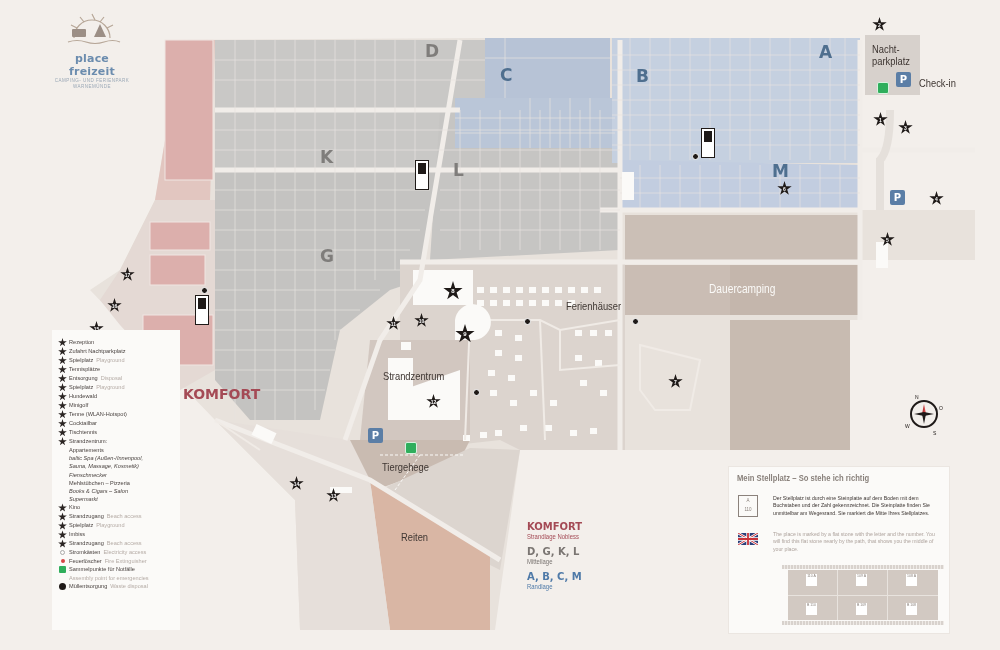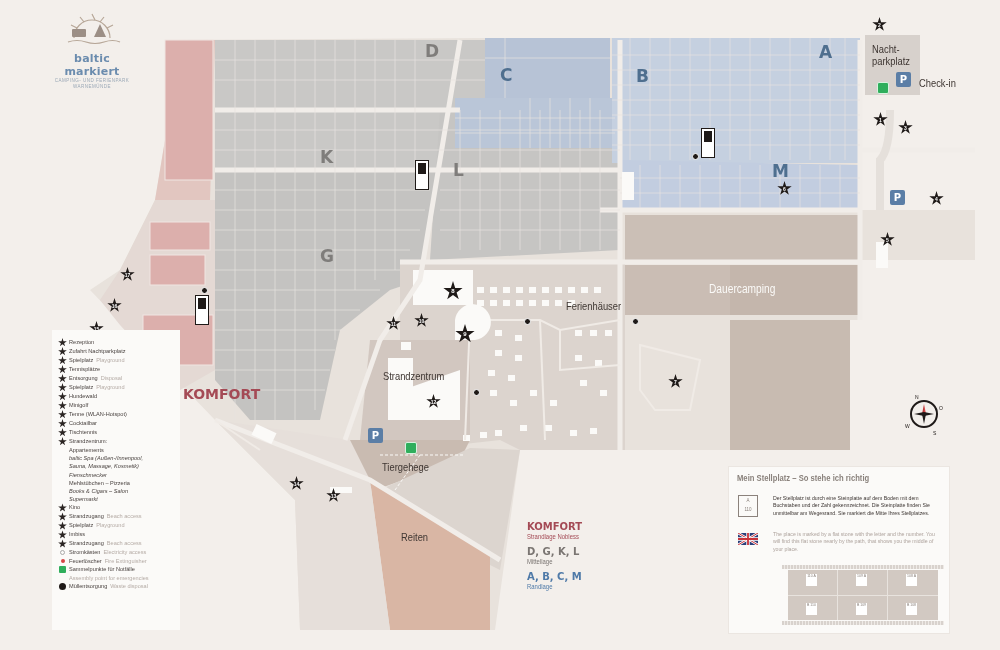--- a/index.html
+++ b/index.html
@@ -188,21 +188,21 @@
 <div class="abs logo">
   <svg width="60" height="36" viewBox="0 0 60 36">
     <g stroke="#b7a798" stroke-width="1.2" fill="none">
       <path d="M12,28 A18,18 0 0,1 48,28"></path>
       <path d="M30,4 L33,10 M18,7 L22,12 M42,7 L38,12 M9,15 L15,18 M51,15 L45,18"></path>
       <path d="M6,32 Q15,29 24,32 T42,32 T58,32"></path>
     </g>
     <rect x="10" y="19" width="14" height="8" fill="#9c8f86" rx="1"></rect>
     <polygon points="32,27 38,14 44,27" fill="#9c8f86"></polygon>
   </svg>
-  <div class="logo-name">baltic markiert</div>
+  <div class="logo-name">place freizeit</div>
   <div class="logo-sub">CAMPING- UND FERIENPARK</div>
   <div class="logo-sub">WARNEMÜNDE</div>
 </div>
 
 <div class="abs zone-letter" style="left:425px;top:41px;color:#7f7d7b;">D</div>
 <div class="abs zone-letter" style="left:500px;top:65px;color:#4f6f8f;">C</div>
 <div class="abs zone-letter" style="left:636px;top:66px;color:#4f6f8f;">B</div>
 <div class="abs zone-letter" style="left:819px;top:42px;color:#4f6f8f;">A</div>
 <div class="abs zone-letter" style="left:320px;top:147px;color:#7f7d7b;">K</div>
 <div class="abs zone-letter" style="left:453px;top:160px;color:#7f7d7b;">L</div>

